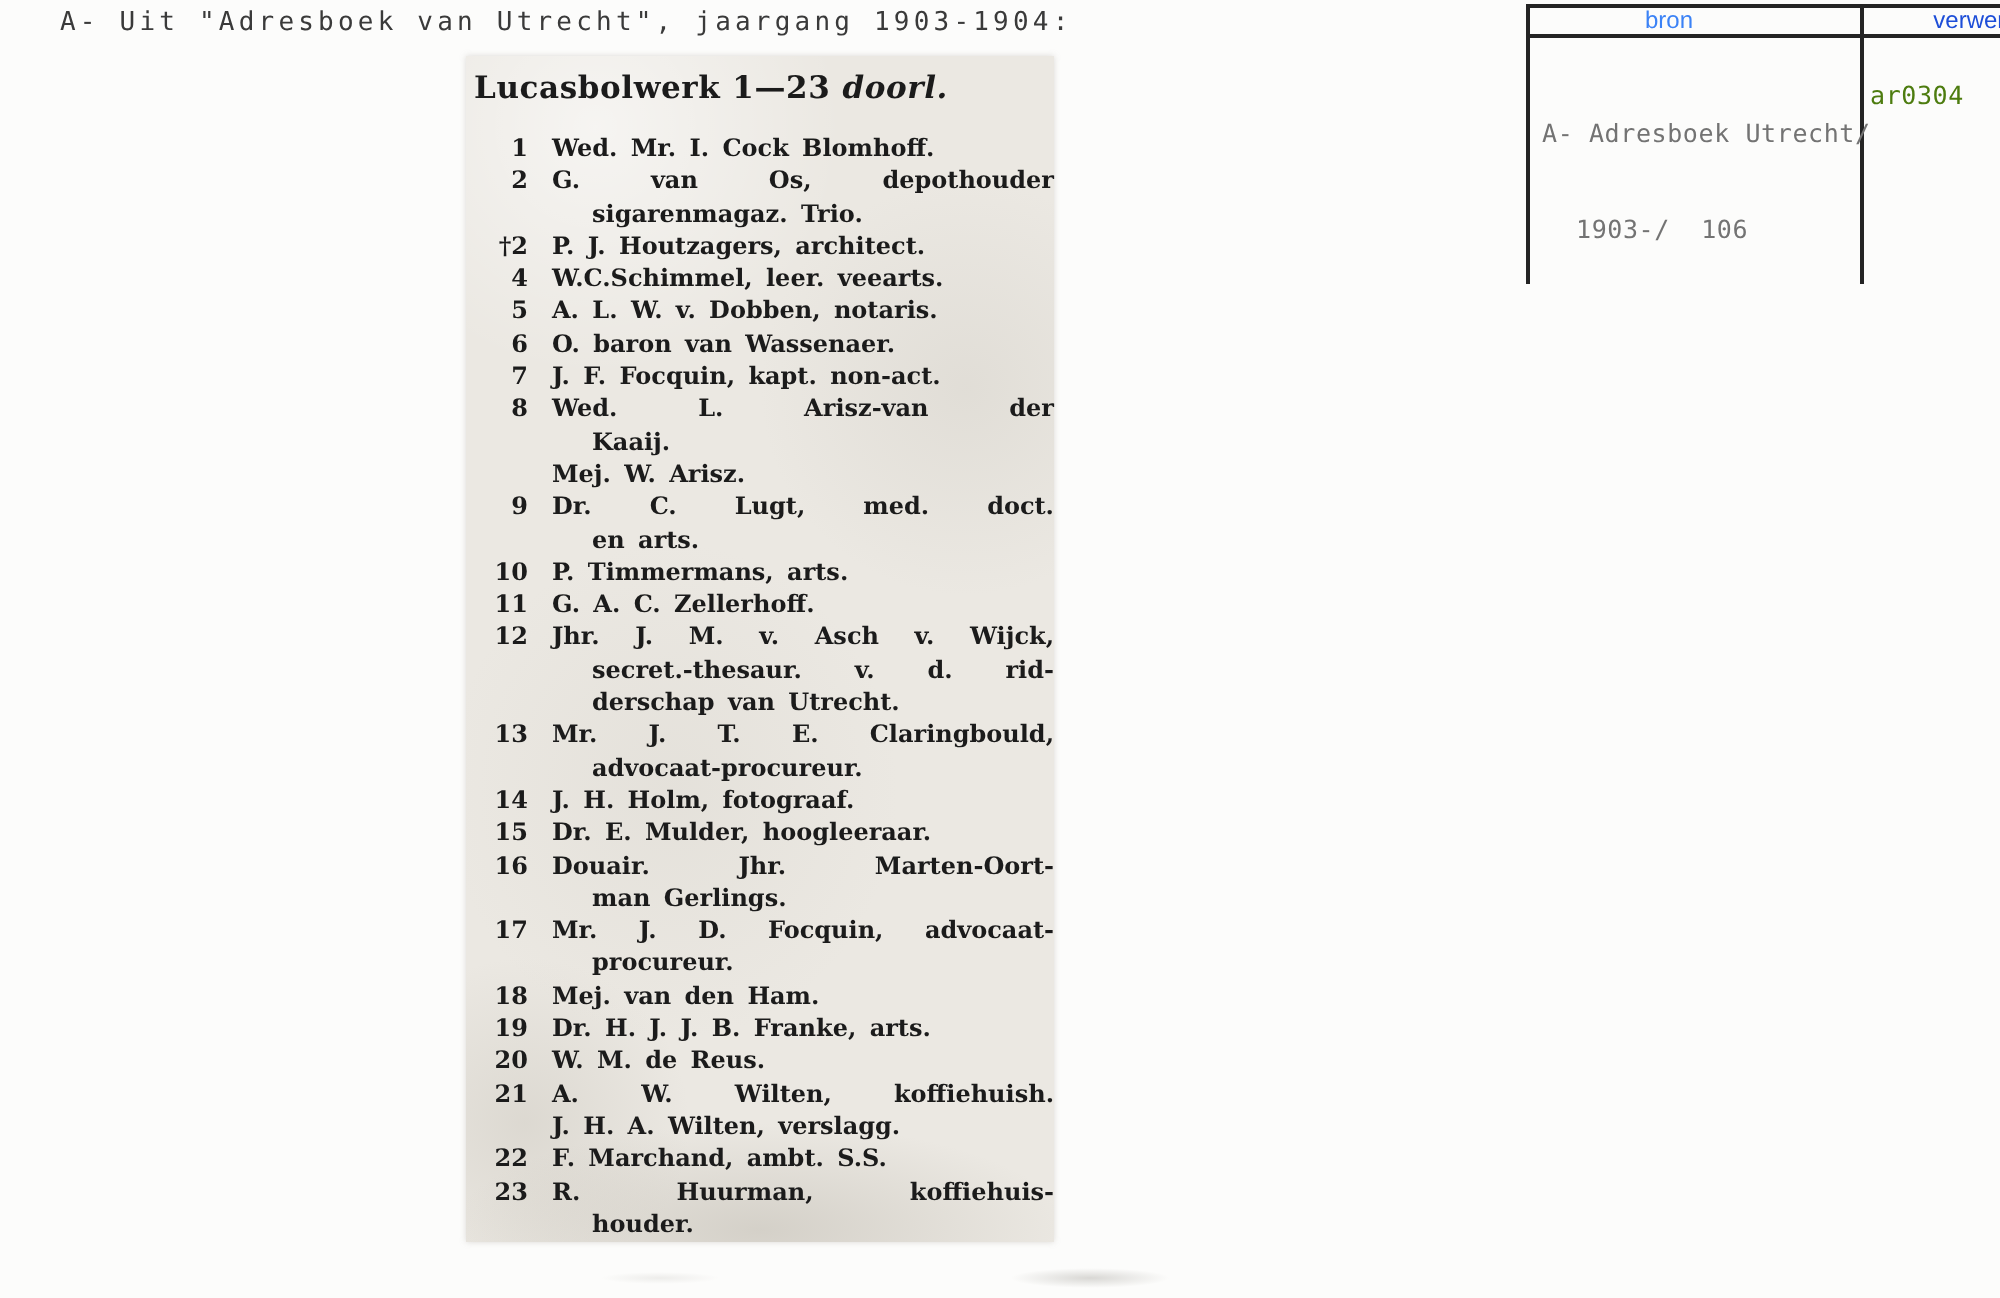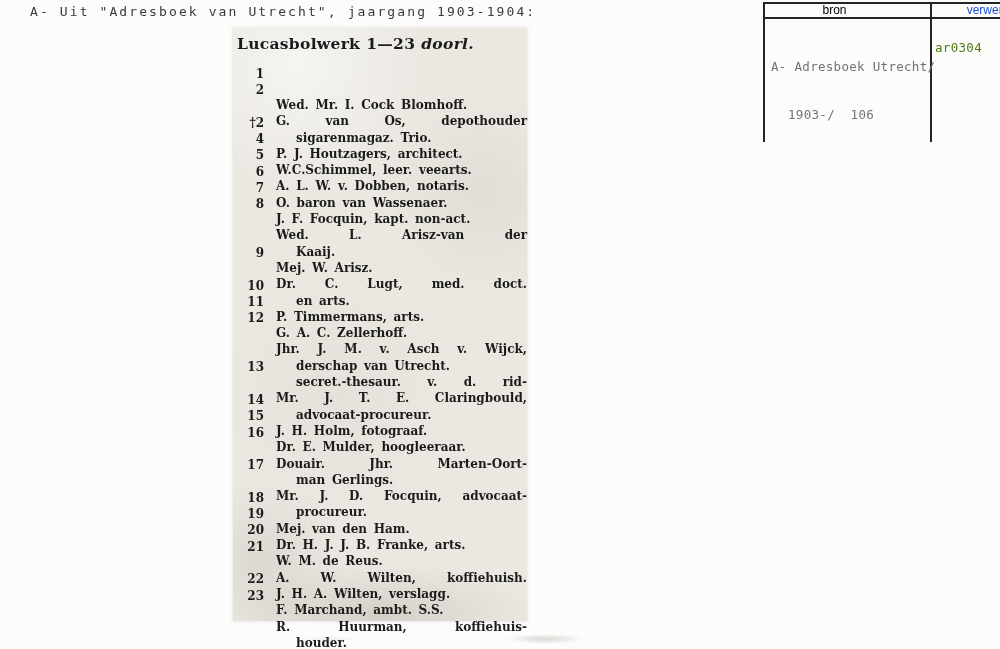--- a/index.html
+++ b/index.html
@@ -32,32 +32,32 @@
     margin:6px 0 13px 4px;
     font-family:"DejaVu Serif",serif;
     font-size:15.5px;font-weight:700;letter-spacing:.3px;
     white-space:nowrap;
   }
   .c-title .suffix{font-style:italic;font-weight:600;margin-left:6px;}
   .c-title .range{margin-left:6px;}
   .entries{font-family:"DejaVu Serif",serif;font-size:12px;font-weight:700;}
   .row{display:flex;line-height:16.3px;height:16.3px;}
   .num{flex:none;width:31px;text-align:right;padding-right:12px;}
-  .txt{flex:1;white-space:nowrap;word-spacing:2.5px;margin-top:31px;}
+  .txt{flex:1;white-space:nowrap;word-spacing:2.5px;}
   .txt.just{white-space:normal;text-align:justify;text-align-last:justify;}
   .txt.ind{padding-left:20px;}
   
   .tline{position:absolute;background:#242424;}
   .t-top {left:763px;top:2px; width:237px;height:2px;}
   .t-sep {left:763px;top:17px;width:237px;height:2px;}
   .t-v1  {left:763px;top:2px; width:1.5px;height:140px;}
   .t-v2  {left:930px;top:2px; width:1.5px;height:140px;}
   .th-bron{
     position:absolute;left:764px;top:3px;width:141px;height:13px;
-    text-align:center;font-size:12px;color:#000000;
+    text-align:center;font-size:12px;color:#3b82f6;
   }
   .th-verwerkt{
     position:absolute;left:932px;top:3px;width:80px;height:13px;
     text-align:right;font-size:12px;color:#1d4ed8;
   }
   .bron-body{
     position:absolute;left:771px;top:27px;
     font-family:"DejaVu Sans Mono",monospace;
     font-size:12.5px;letter-spacing:.3px;line-height:16px;color:#737373;
     white-space:pre;
@@ -147,25 +147,25 @@
       <div class="row">
         <span class="num">11</span>
         <span class="txt">G. A. C. Zellerhoff.</span>
       </div>
       <div class="row">
         <span class="num">12</span>
         <span class="txt just">Jhr. J. M. v. Asch v. Wijck,</span>
       </div>
       <div class="row">
         <span class="num"></span>
+        <span class="txt ind just">secret.-thesaur. v. d. rid-</span>
+      </div>
+      <div class="row">
+        <span class="num"></span>
         <span class="txt ind">derschap van Utrecht.</span>
-      </div>
-      <div class="row">
-        <span class="num"></span>
-        <span class="txt ind just">secret.-thesaur. v. d. rid-</span>
       </div>
       <div class="row">
         <span class="num">13</span>
         <span class="txt just">Mr. J. T. E. Claringbould,</span>
       </div>
       <div class="row">
         <span class="num"></span>
         <span class="txt ind">advocaat-procureur.</span>
       </div>
       <div class="row">

